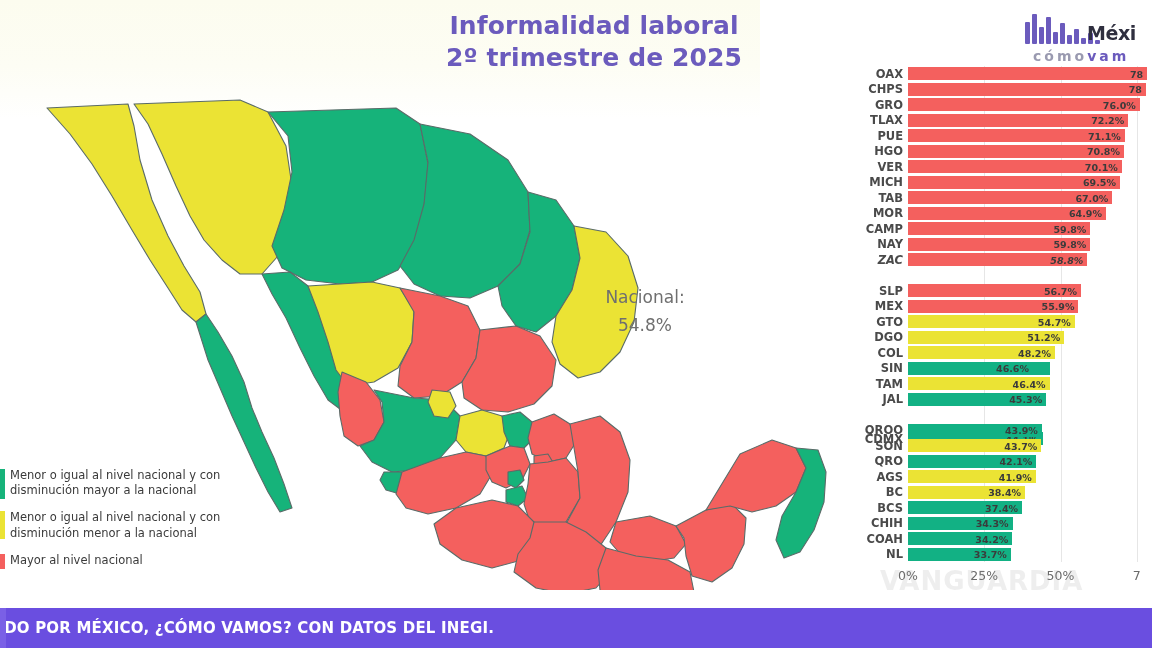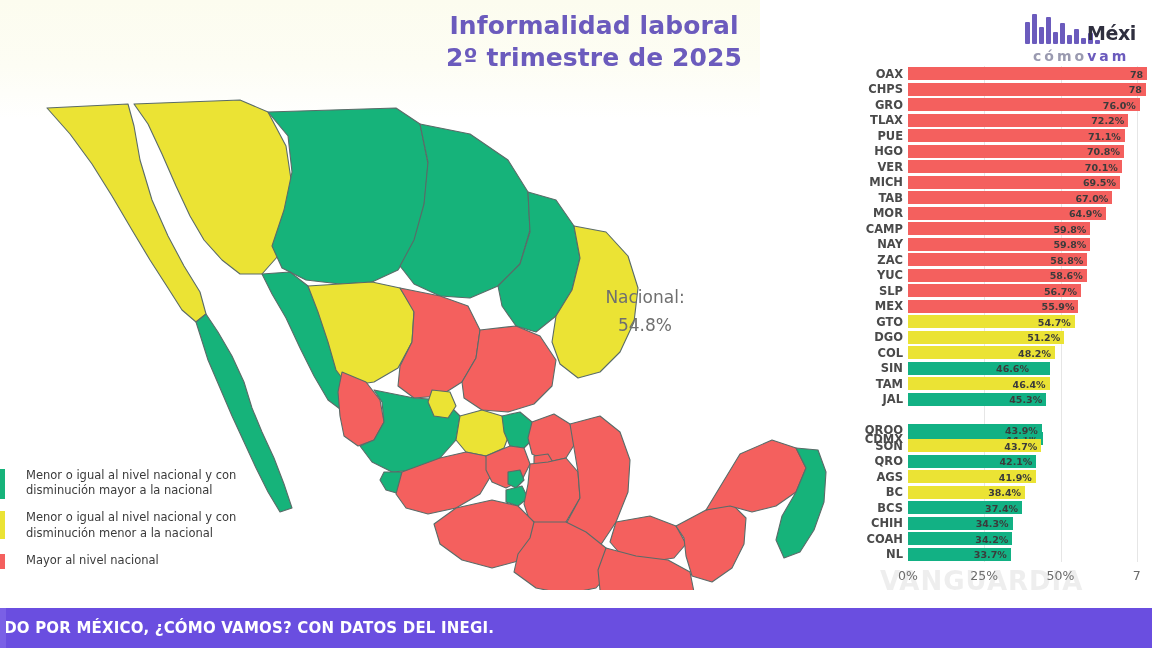--- a/index.html
+++ b/index.html
@@ -51,21 +51,21 @@
 
   .national{
     position:absolute; left:560px; top:283px; width:170px;
     text-align:center; color:#6f6f6f; font-size:17px; line-height:1.65;
   }
 
   
   .legend{ position:absolute; left:0px; top:468px; width:300px; }
   .legend .row{
     position:relative; display:flex; align-items:flex-start;
-    margin-bottom:12px; padding-left:26px;
+    margin-bottom:12px; padding-left:10px;
   }
   .legend .sw{
     position:absolute; left:0; top:1px; width:5px; height:28px; flex:0 0 5px;
   }
   .legend .row.one .sw{ height:30px; }
   .legend .row.three .sw{ height:15px; }
   .legend .tx{
     font-size:11.5px; color:#3a3a3a; line-height:1.32; max-width:250px;
   }
 
@@ -321,29 +321,24 @@
         <div class="rowbar" style="top: 155px; height: 15.5px;">
           <span class="cat">CAMP</span>
           <span class="bar" style="width: 182.39px; height: 13.3px; top: 1.1px; background: rgb(244, 96, 94);"></span>
           <span class="val" style="left: 178.39px; transform: translate(-100%, -50%);">59.8%</span>
         </div>
         <div class="rowbar" style="top: 170.5px; height: 15.5px;">
           <span class="cat">NAY</span>
           <span class="bar" style="width: 182.39px; height: 13.3px; top: 1.1px; background: rgb(244, 96, 94);"></span>
           <span class="val" style="left: 178.39px; transform: translate(-100%, -50%);">59.8%</span>
         </div>
-        <div class="rowbar" style="top: 186px; height: 15.5px;">
+        <div class="rowbar" style="top: 186px; height: 15.5px; font-style: italic;">
           <span class="cat">ZAC</span>
           <span class="bar" style="width: 179.34px; height: 13.3px; top: 1.1px; background: rgb(244, 96, 94);"></span>
           <span class="val" style="left: 175.34px; transform: translate(-100%, -50%);">58.8%</span>
-        </div>
-        <div class="rowbar" style="top: 201.5px; height: 15.5px;">
-          <span class="cat">YUC</span>
-          <span class="bar" style="width: 178.73px; height: 13.3px; top: 1.1px; background: rgb(244, 96, 94);"></span>
-          <span class="val" style="left: 174.73px; transform: translate(-100%, -50%);">58.6%</span>
         </div>
         <div class="rowbar" style="top: 217px; height: 15.5px;">
           <span class="cat">SLP</span>
           <span class="bar" style="width: 172.935px; height: 13.3px; top: 1.1px; background: rgb(244, 96, 94);"></span>
           <span class="val" style="left: 168.935px; transform: translate(-100%, -50%);">56.7%</span>
         </div>
         <div class="rowbar" style="top: 232.5px; height: 15.5px;">
           <span class="cat">MEX</span>
           <span class="bar" style="width: 170.495px; height: 13.3px; top: 1.1px; background: rgb(244, 96, 94);"></span>
           <span class="val" style="left: 166.495px; transform: translate(-100%, -50%);">55.9%</span>

